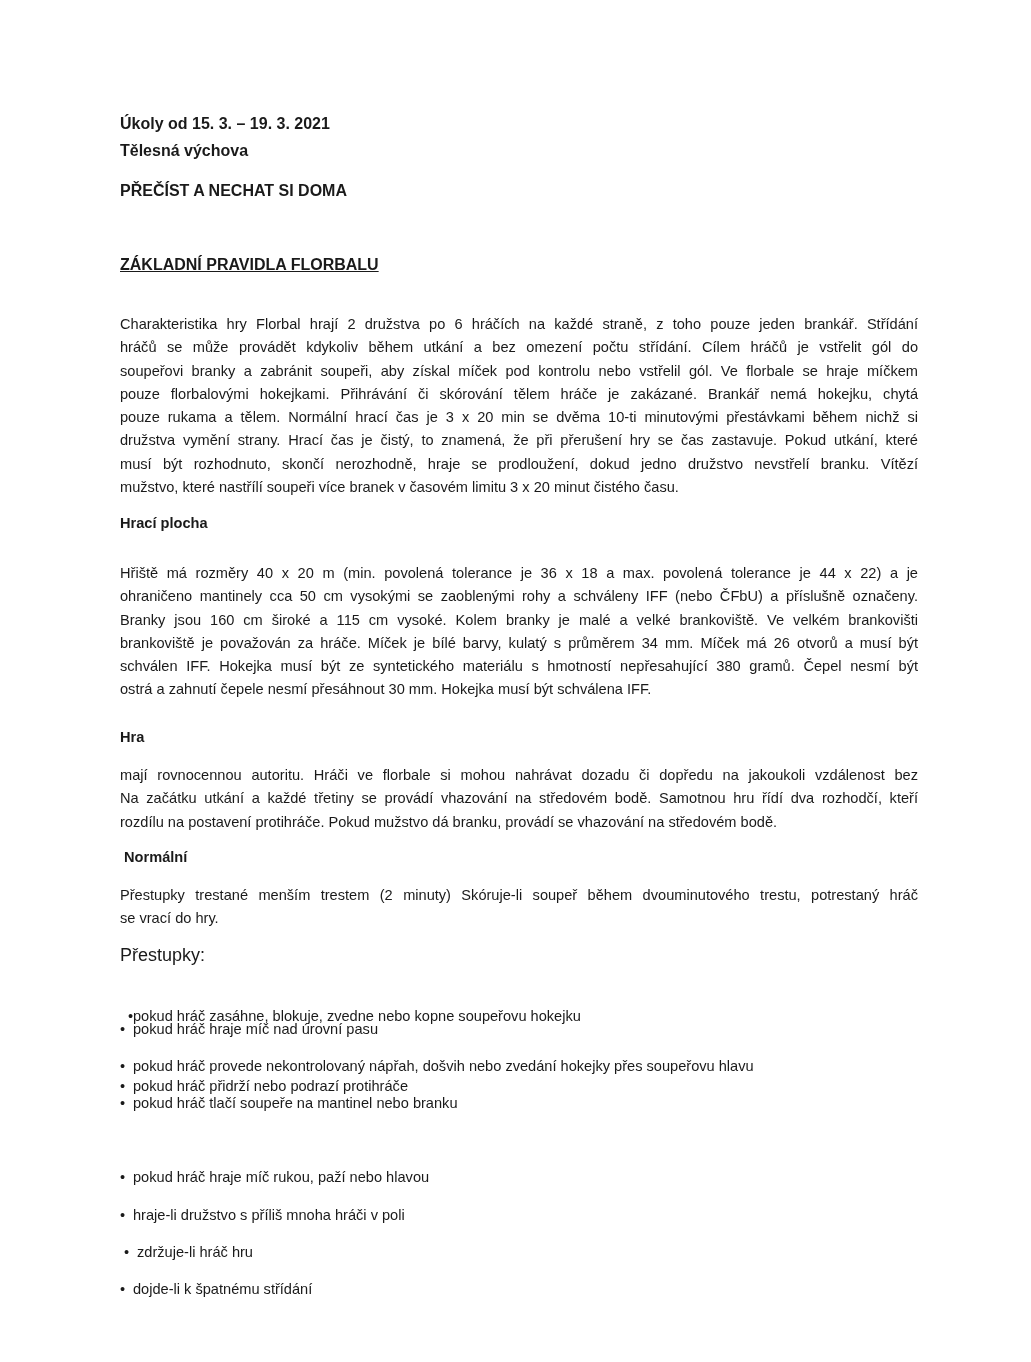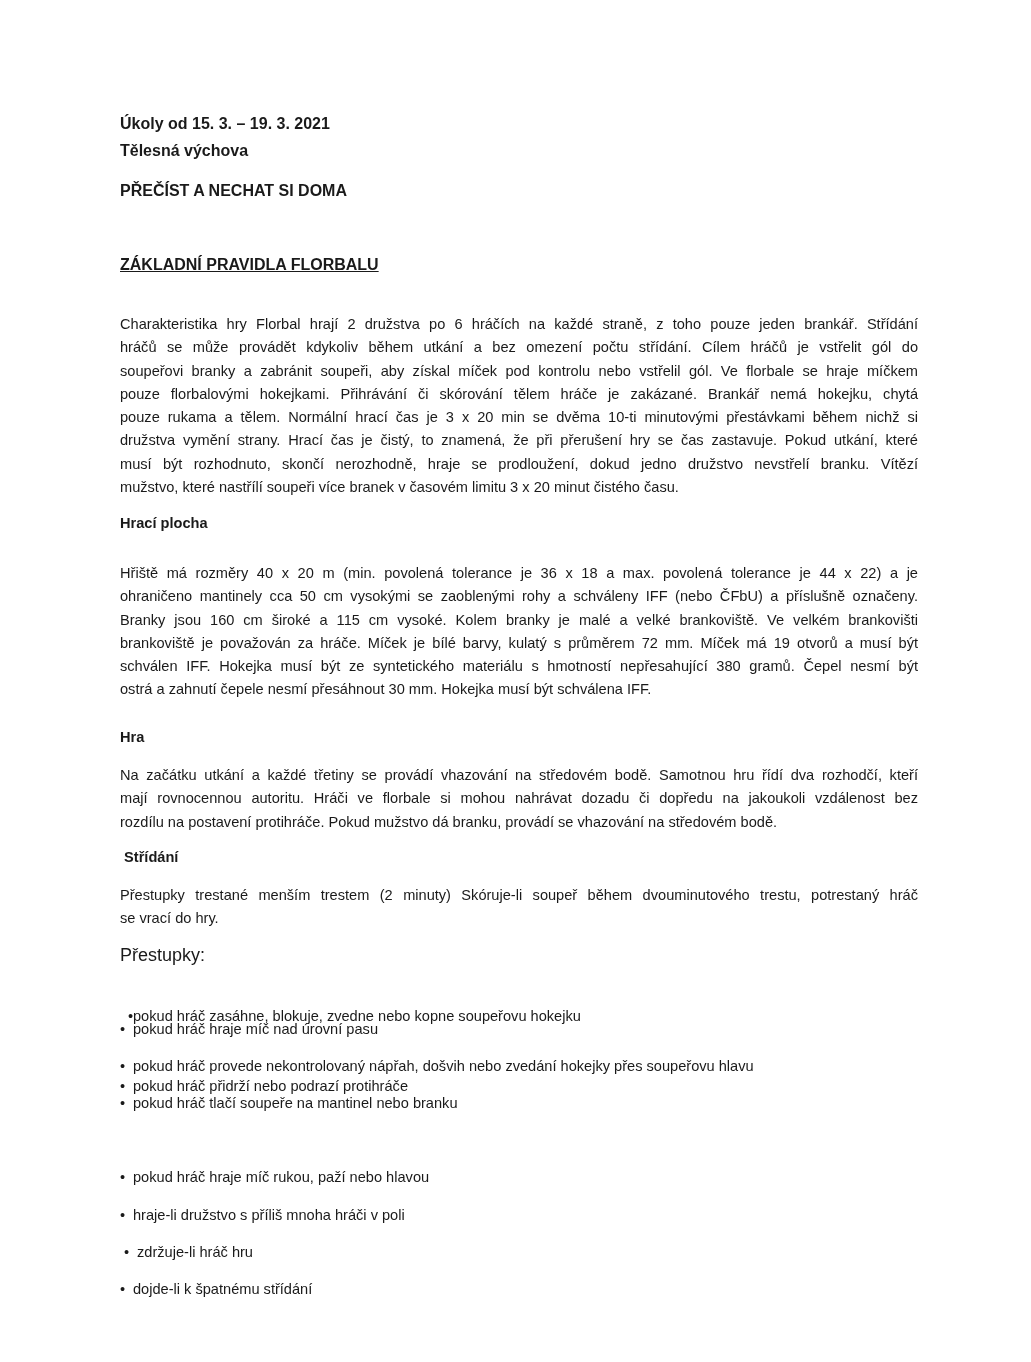--- a/index.html
+++ b/index.html
@@ -88,33 +88,33 @@
     <span class="line">družstva vymění strany. Hrací čas je čistý, to znamená, že při přerušení hry se čas zastavuje. Pokud utkání, které</span>
     <span class="line">musí být rozhodnuto, skončí nerozhodně, hraje se prodloužení, dokud jedno družstvo nevstřelí branku. Vítězí</span>
     <span class="line last">mužstvo, které nastřílí soupeři více branek v časovém limitu 3 x 20 minut čistého času.</span>
   </div>
 
   <div class="abs h-bold" style="top:513px; font-size:14.6px;">Hrací plocha</div>
   <div class="para" style="top:562px;">
     <span class="line">Hřiště má rozměry 40 x 20 m (min. povolená tolerance je 36 x 18 a max. povolená tolerance je 44 x 22) a je</span>
     <span class="line">ohraničeno mantinely cca 50 cm vysokými se zaoblenými rohy a schváleny IFF (nebo ČFbU) a příslušně označeny.</span>
     <span class="line">Branky jsou 160 cm široké a 115 cm vysoké. Kolem branky je malé a velké brankoviště. Ve velkém brankovišti</span>
-    <span class="line">brankoviště je považován za hráče. Míček je bílé barvy, kulatý s průměrem 72 mm. Míček má 19 otvorů a musí být</span>
+    <span class="line">brankoviště je považován za hráče. Míček je bílé barvy, kulatý s průměrem 34 mm. Míček má 26 otvorů a musí být</span>
     <span class="line">schválen IFF. Hokejka musí být ze syntetického materiálu s hmotností nepřesahující 380 gramů. Čepel nesmí být</span>
     <span class="line last">ostrá a zahnutí čepele nesmí přesáhnout 30 mm. Hokejka musí být schválena IFF.</span>
   </div>
 
   <div class="abs h-bold" style="top:727px; font-size:14.6px;">Hra</div>
   <div class="para" style="top:764px;">
+    <span class="line">mají rovnocennou autoritu. Hráči ve florbale si mohou nahrávat dozadu či dopředu na jakoukoli vzdálenost bez</span>
     <span class="line">Na začátku utkání a každé třetiny se provádí vhazování na středovém bodě. Samotnou hru řídí dva rozhodčí, kteří</span>
-    <span class="line">mají rovnocennou autoritu. Hráči ve florbale si mohou nahrávat dozadu či dopředu na jakoukoli vzdálenost bez</span>
     <span class="line last">rozdílu na postavení protihráče. Pokud mužstvo dá branku, provádí se vhazování na středovém bodě.</span>
   </div>
 
-  <div class="abs h-bold" style="top:847px; font-size:14.6px; white-space:pre;"> Střídání</div>
+  <div class="abs h-bold" style="top:847px; font-size:14.6px; white-space:pre;"> Normální</div>
   <div class="para" style="top:884px;">
     <span class="line">Přestupky trestané menším trestem (2 minuty) Skóruje-li soupeř během dvouminutového trestu, potrestaný hráč</span>
     <span class="line last">se vrací do hry.</span>
   </div>
 
   <div class="abs body-text" style="top:945px;">Přestupky:</div>
 
   <div class="bullet" style="top:1006px;text-align:right;">
     <span class="dot">•</span><span>pokud hráč zasáhne, blokuje, zvedne nebo kopne soupeřovu hokejku</span>
   </div>

